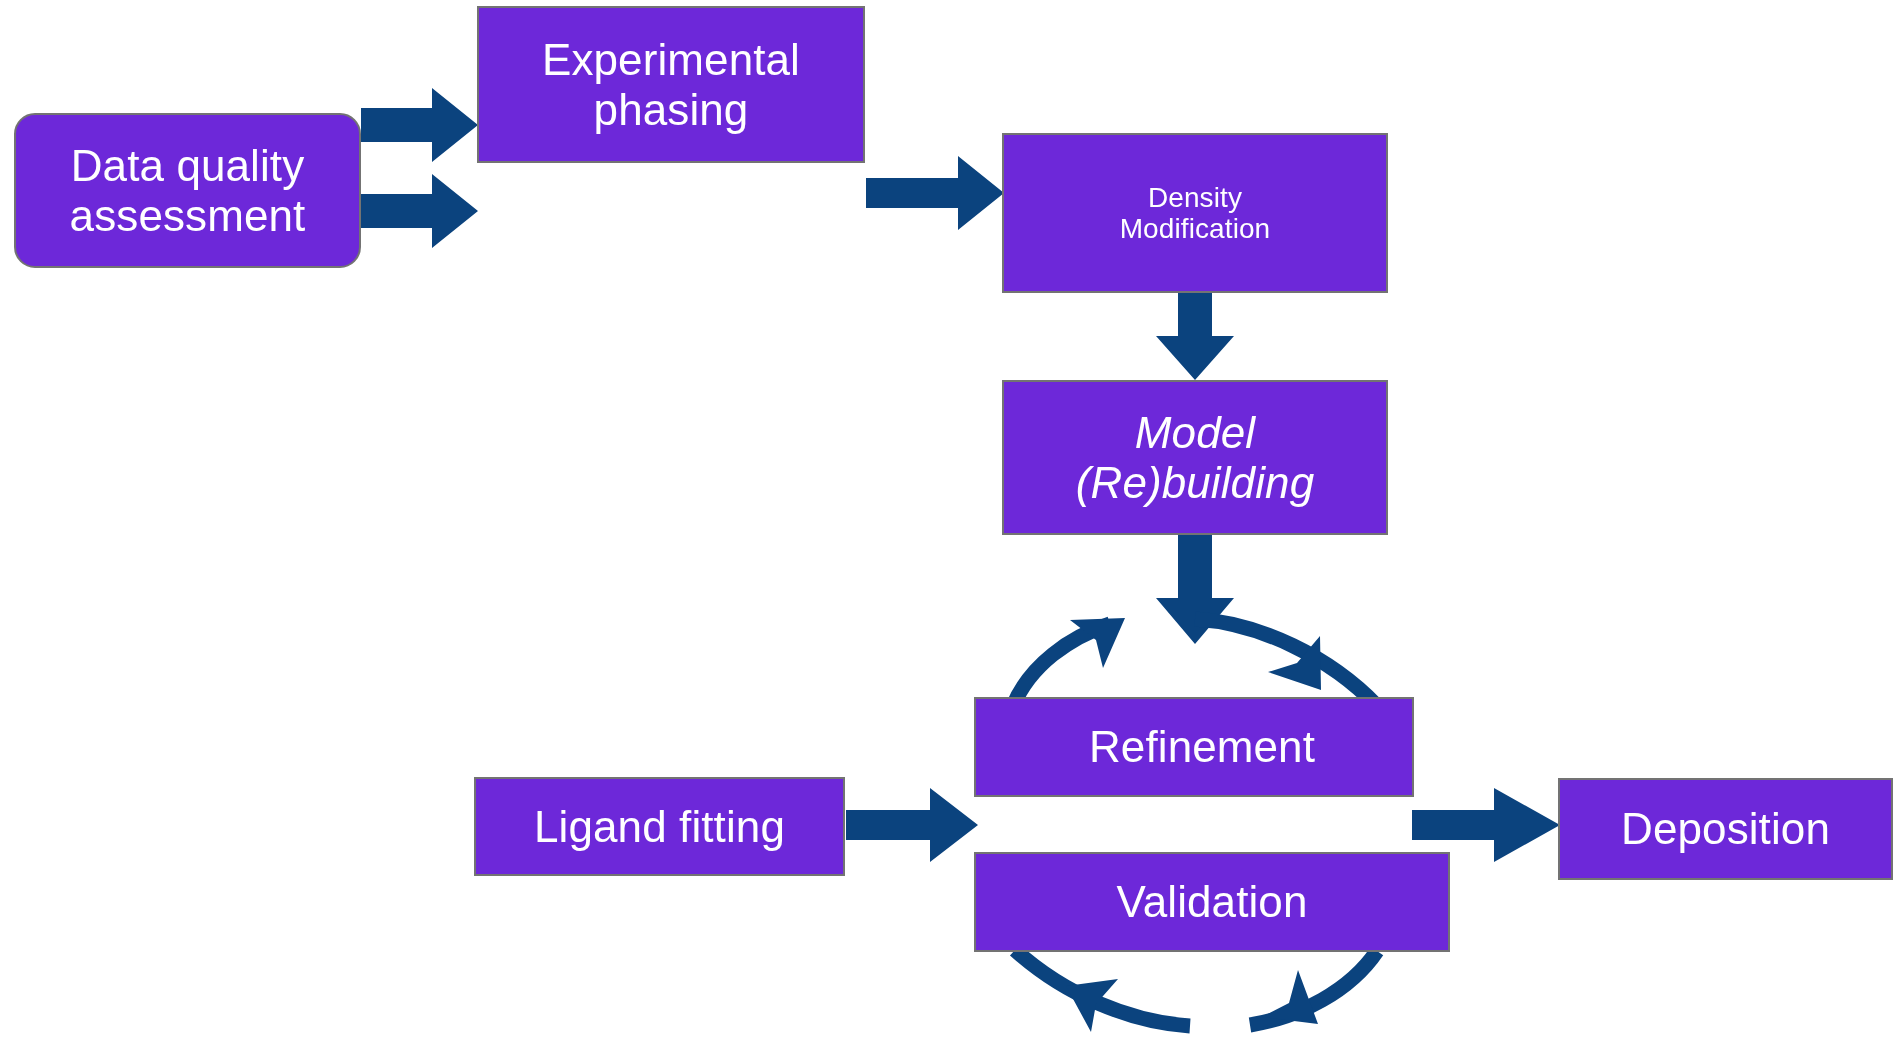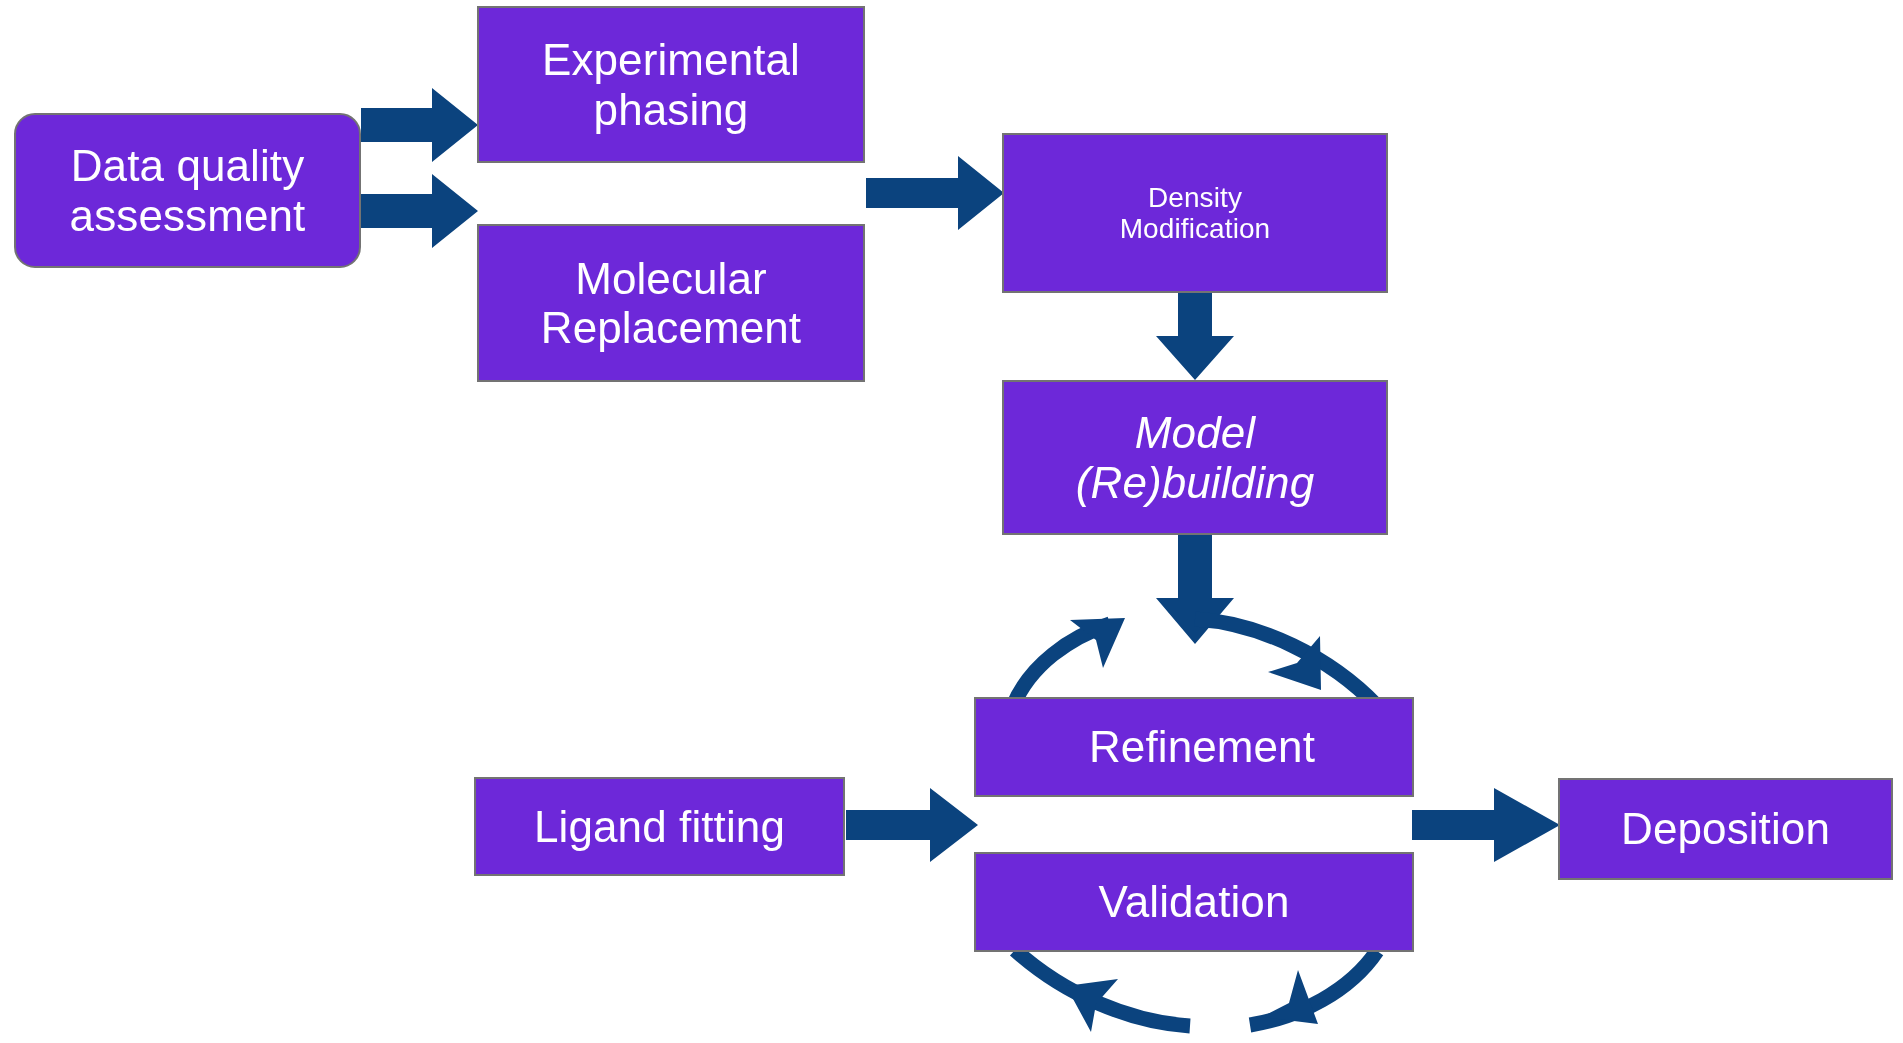--- a/index.html
+++ b/index.html
@@ -47,21 +47,21 @@
     width: 100%;
     white-space: pre-line;
   }
   
   #node-data-quality      { left: 14px;   top: 113px; width: 347px; height: 155px; font-size: 44px; border-radius: 21px; }
   #node-exp-phasing       { left: 477px;  top: 6px;   width: 388px; height: 157px; font-size: 44px; }
   #node-mol-replacement   { left: 477px;  top: 224px; width: 388px; height: 158px; font-size: 44px; }
   #node-density-mod       { left: 1002px; top: 113px; width: 386px; height: 160px; font-size: 28px; margin-top: 20px; }
   #node-model-rebuilding  { left: 1002px; top: 380px; width: 386px; height: 155px; font-size: 44px; font-style: italic; }
   #node-refinement        { left: 974px;  top: 697px; width: 440px; height: 100px; font-size: 44px; padding-left: 16px; }
-  #node-validation        { left: 974px;  top: 852px; width: 440px; height: 100px; font-size: 44px; }
+  #node-validation        { left: 974px;  top: 852px; width: 476px; height: 100px; font-size: 44px; }
   #node-ligand-fitting    { left: 474px;  top: 777px; width: 371px; height: 99px;  font-size: 44px; }
   #node-deposition        { left: 1558px; top: 778px; width: 335px; height: 102px; font-size: 44px; }
 </style>
 </head>
 <body>
 
 <div id="stage">
 
   <svg class="layer" viewBox="0 0 1903 1043" preserveAspectRatio="none" aria-hidden="true">
 
@@ -118,24 +118,20 @@
   <div class="node" id="node-data-quality">
     <span class="node-label">Data quality
 assessment</span>
   </div>
 
   <div class="node" id="node-exp-phasing">
     <span class="node-label">Experimental
 phasing</span>
   </div>
 
-  <div class="node" id="node-mol-replacement">
-    <span class="node-label">Molecular
-Replacement</span>
-  </div>
 
   <div class="node" id="node-density-mod">
     <span class="node-label">Density
 Modification</span>
   </div>
 
   <div class="node" id="node-model-rebuilding">
     <span class="node-label">Model
 (Re)building</span>
   </div>

